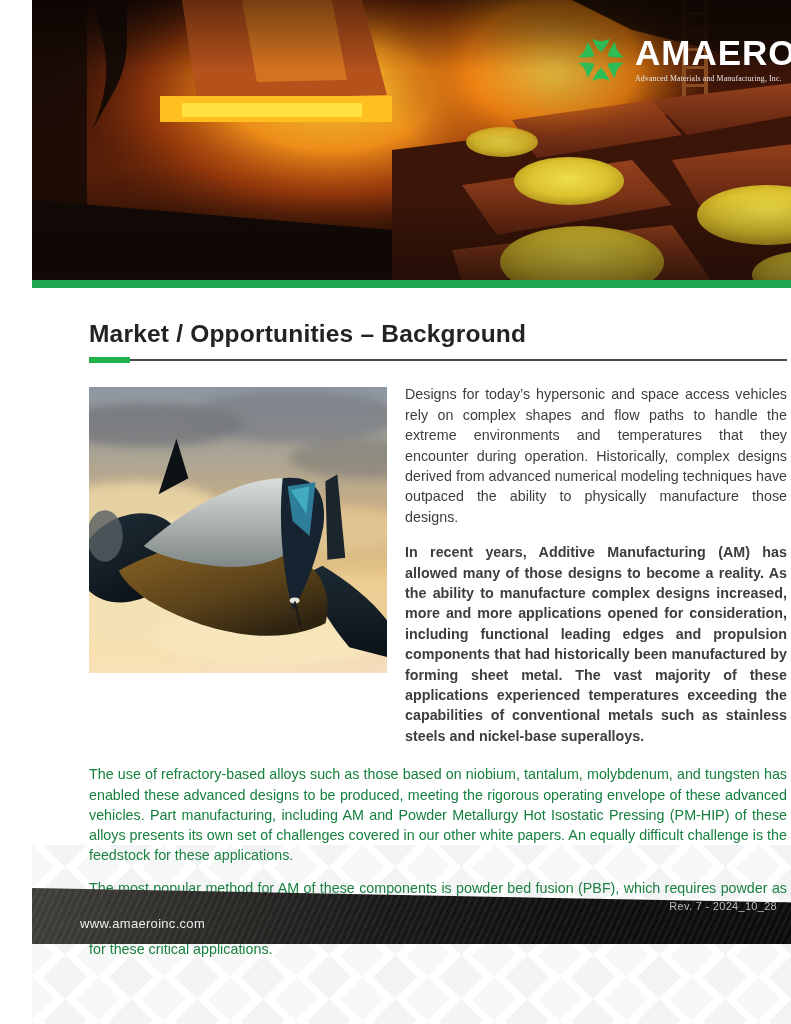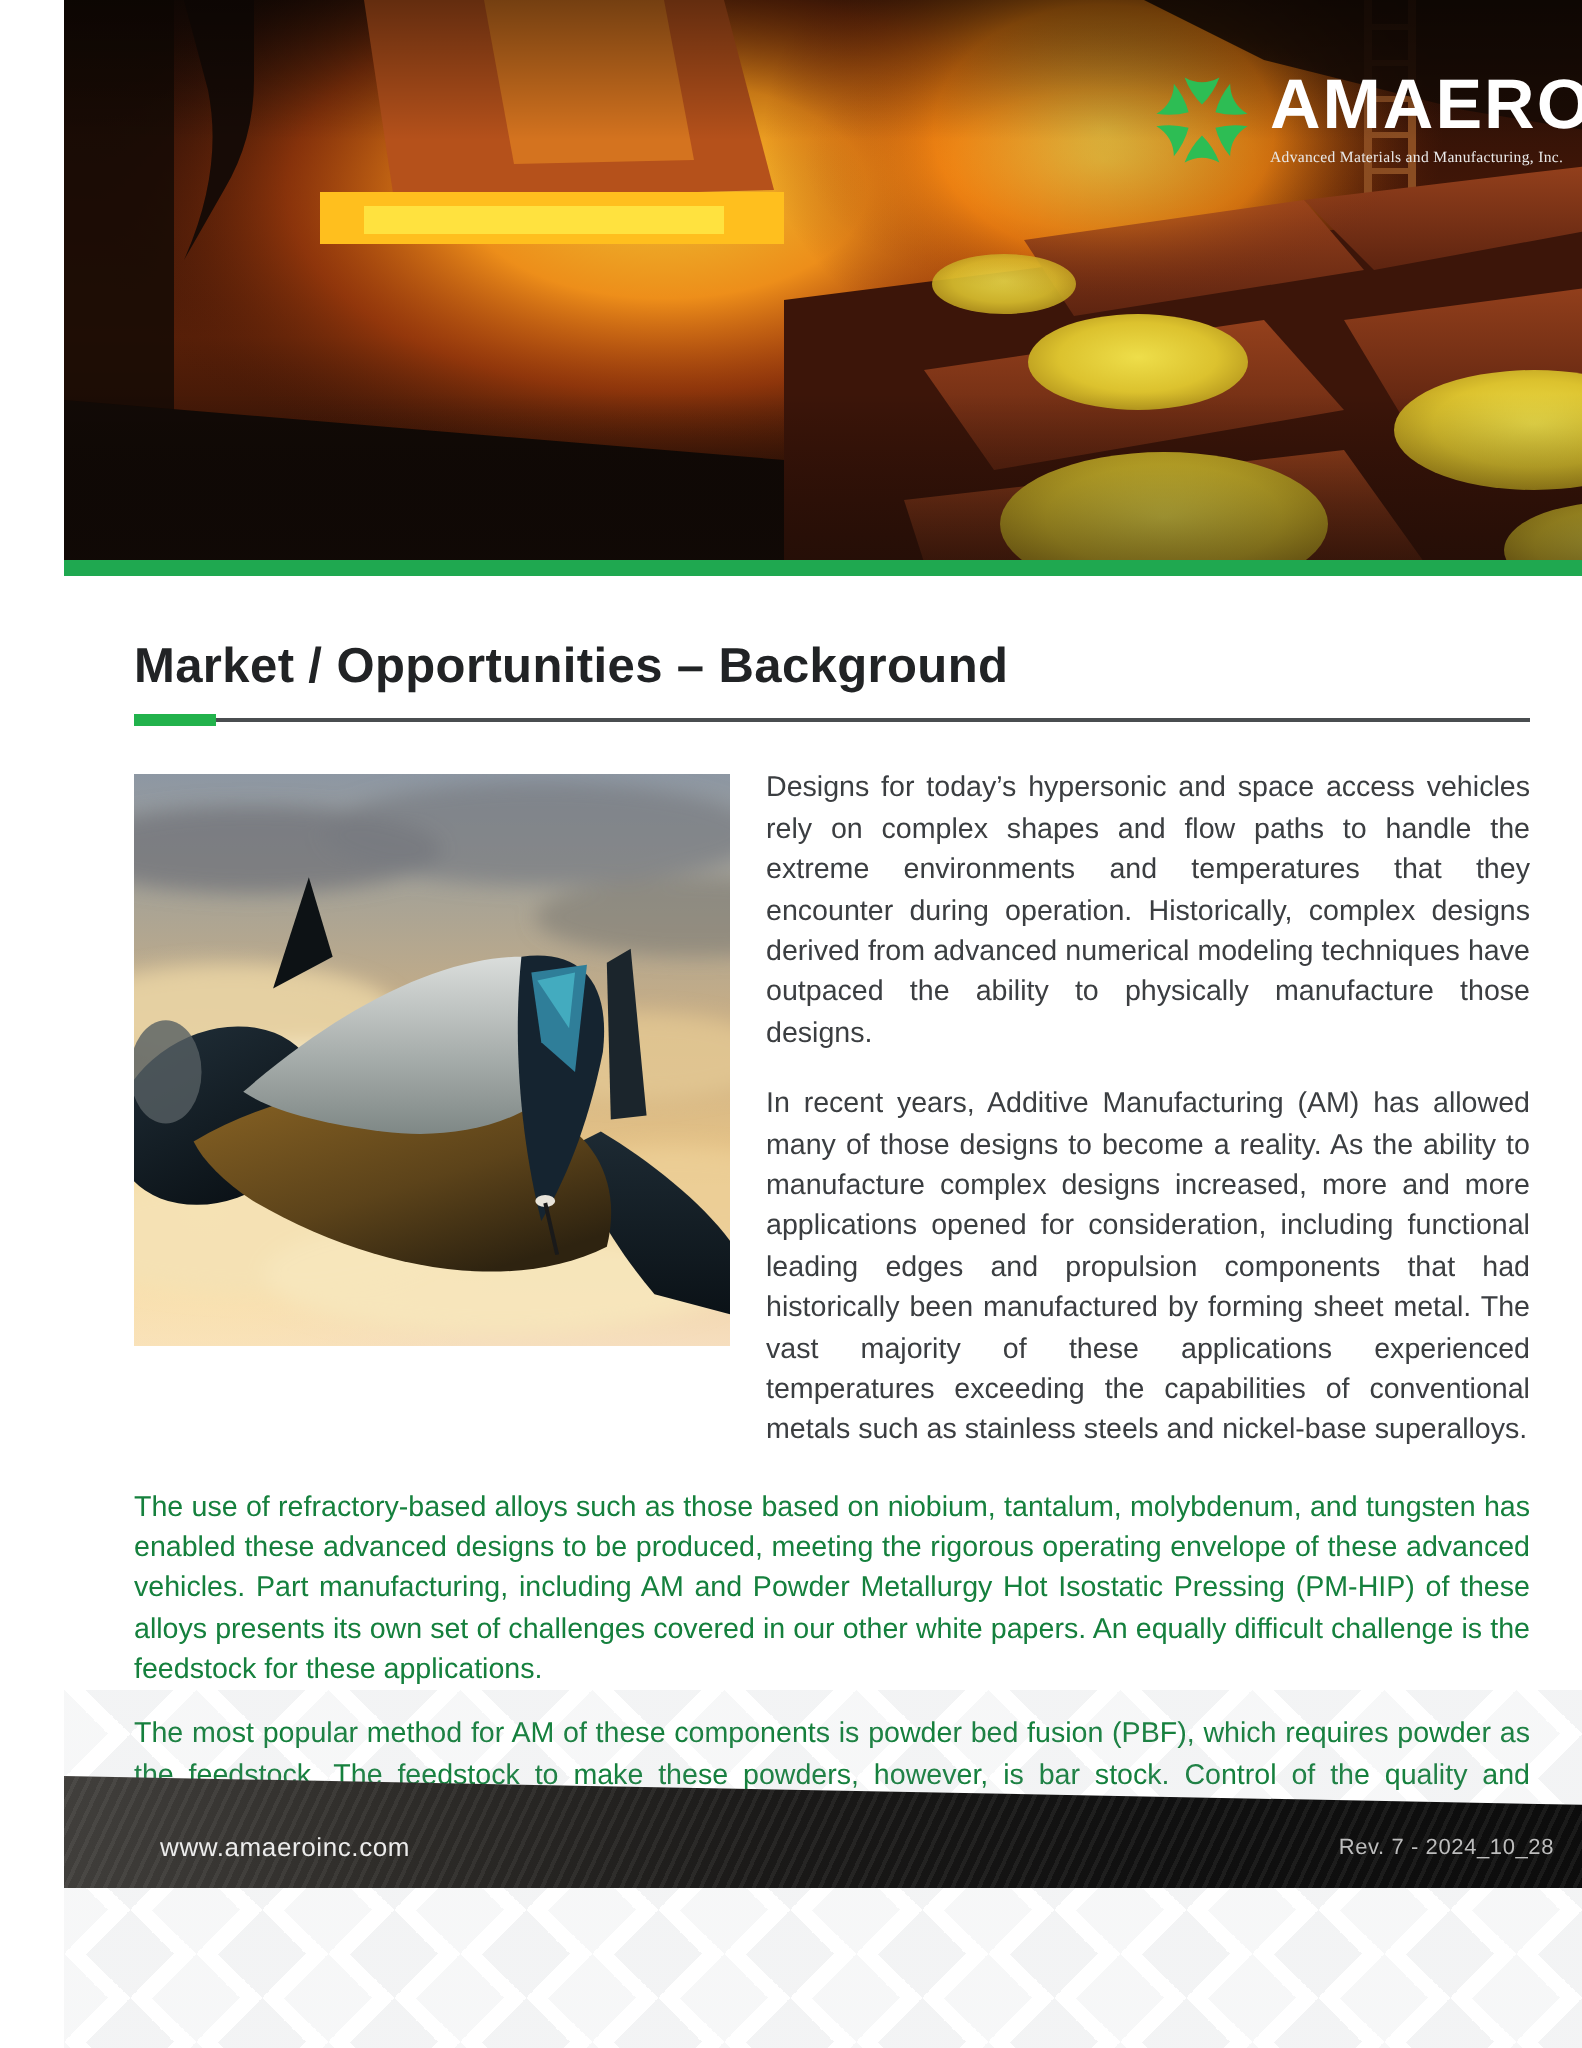--- a/index.html
+++ b/index.html
@@ -17,31 +17,31 @@
   .logo-textcol { margin-left:5px; margin-top:4px; }
   .logo-name { font-size:35px; font-weight:700; color:#ffffff; letter-spacing:1px; line-height:1; }
   .logo-tagline { font-size:7.8px; color:#e9e9e9; margin-top:4px; letter-spacing:0.15px; white-space:nowrap;font-family:Liberation Serif, serif; }
 
   .banner { position:absolute; left:27px; top:125px; width:468px; height:155px; background:rgba(15,18,12,0.87); }
   .banner h1 { margin:36px 0 0 21px; font-size:31px; font-weight:700; color:#fbfbfb; letter-spacing:0.3px; line-height:1.1; }
   .banner h2 { margin:6px 0 0 21px; font-size:19.5px; font-weight:500; color:#efefef; letter-spacing:0.6px; }
   .brief { position:absolute; right:20px; bottom:7px; font-size:23px; font-weight:600; color:#2ed066; letter-spacing:1.5px; }
 
   
-  main { position:absolute; top:288px; left:35px; width:698px; }
+  main { position:absolute; top:288px; left:57px; width:698px; }
   .section-heading { margin-top:31px; font-size:24.5px; font-weight:700; color:#212325; letter-spacing:0.2px; line-height:1.2; }
   .heading-rule { position:relative; margin-top:9px; height:6px; width:698px; }
   .rule-line { position:absolute; top:2px; left:0; width:100%; height:2px; background:#4a4d50; }
   .rule-green { position:absolute; top:0; left:0; width:41px; height:6px; background:#22b24c; z-index:1; }
 
   .content-row { display:flex; margin-top:24px; }
   .aircraft { width:298px; height:286px; flex-shrink:0; overflow:hidden; }
   .aircraft svg { display:block; }
   .col-text { margin-left:18px; margin-top:-3px; width:382px; font-size:14.3px; line-height:20.4px; color:#3b3e41; text-align:justify; }
-  .col-text p + p { margin-top:15px; }
+  .col-text p + p { margin-top:15px;font-weight:bold; }
   .full { width:698px; font-size:14.3px; line-height:20.3px; color:#15803d; text-align:justify; }
   .full.p3 { margin-top:18px; }
   .full.p4 { margin-top:12px; }
 
   
   .pattern-band {
     position:absolute; left:0; top:845px; width:791px; height:179px;
     background-image:
       conic-gradient(from 135deg at 50% 50%, rgba(135,144,153,0.10) 0 25%, rgba(255,255,255,0) 0 50%, rgba(135,144,153,0.10) 0 75%, rgba(255,255,255,0) 0 100%),
       conic-gradient(from 135deg at 50% 50%, rgba(135,144,153,0.07) 0 25%, rgba(255,255,255,0) 0 50%, rgba(135,144,153,0.07) 0 75%, rgba(255,255,255,0) 0 100%);
@@ -53,21 +53,21 @@
   
   footer {
     position:absolute; left:0; bottom:0; width:791px; height:58px; z-index:2;
     clip-path:polygon(0 2px, 100% 17px, 100% 100%, 0 100%);
     background-image:
       repeating-linear-gradient(115deg, rgba(210,210,205,0.07) 0 2px, rgba(0,0,0,0) 2px 6px),
       linear-gradient(100deg, #413f3c 0%, #2f2d2a 20%, #1a1918 45%, #101010 68%, #0c0c0c 100%);
     text-align: center;
   }
   .site { position:absolute; left:48px; bottom:13px; color:#ececec; font-size:13px; letter-spacing:0.3px; cursor:pointer; }
-  .rev  { position:absolute; right:46px; bottom:14px; color:#bdbdbd; font-size:11px; letter-spacing:0.3px; }
+  .rev  { position:absolute; right:46px; bottom:32px; color:#bdbdbd; font-size:11px; letter-spacing:0.3px; }
 </style>
 </head>
 <body>
 
 <div class="page">
 
   <header class="hero">
     <svg class="hero-photo" viewBox="0 0 791 281" preserveAspectRatio="none" aria-hidden="true">
       <defs>
         <linearGradient id="hbg" x1="0" y1="0" x2="0" y2="1">

